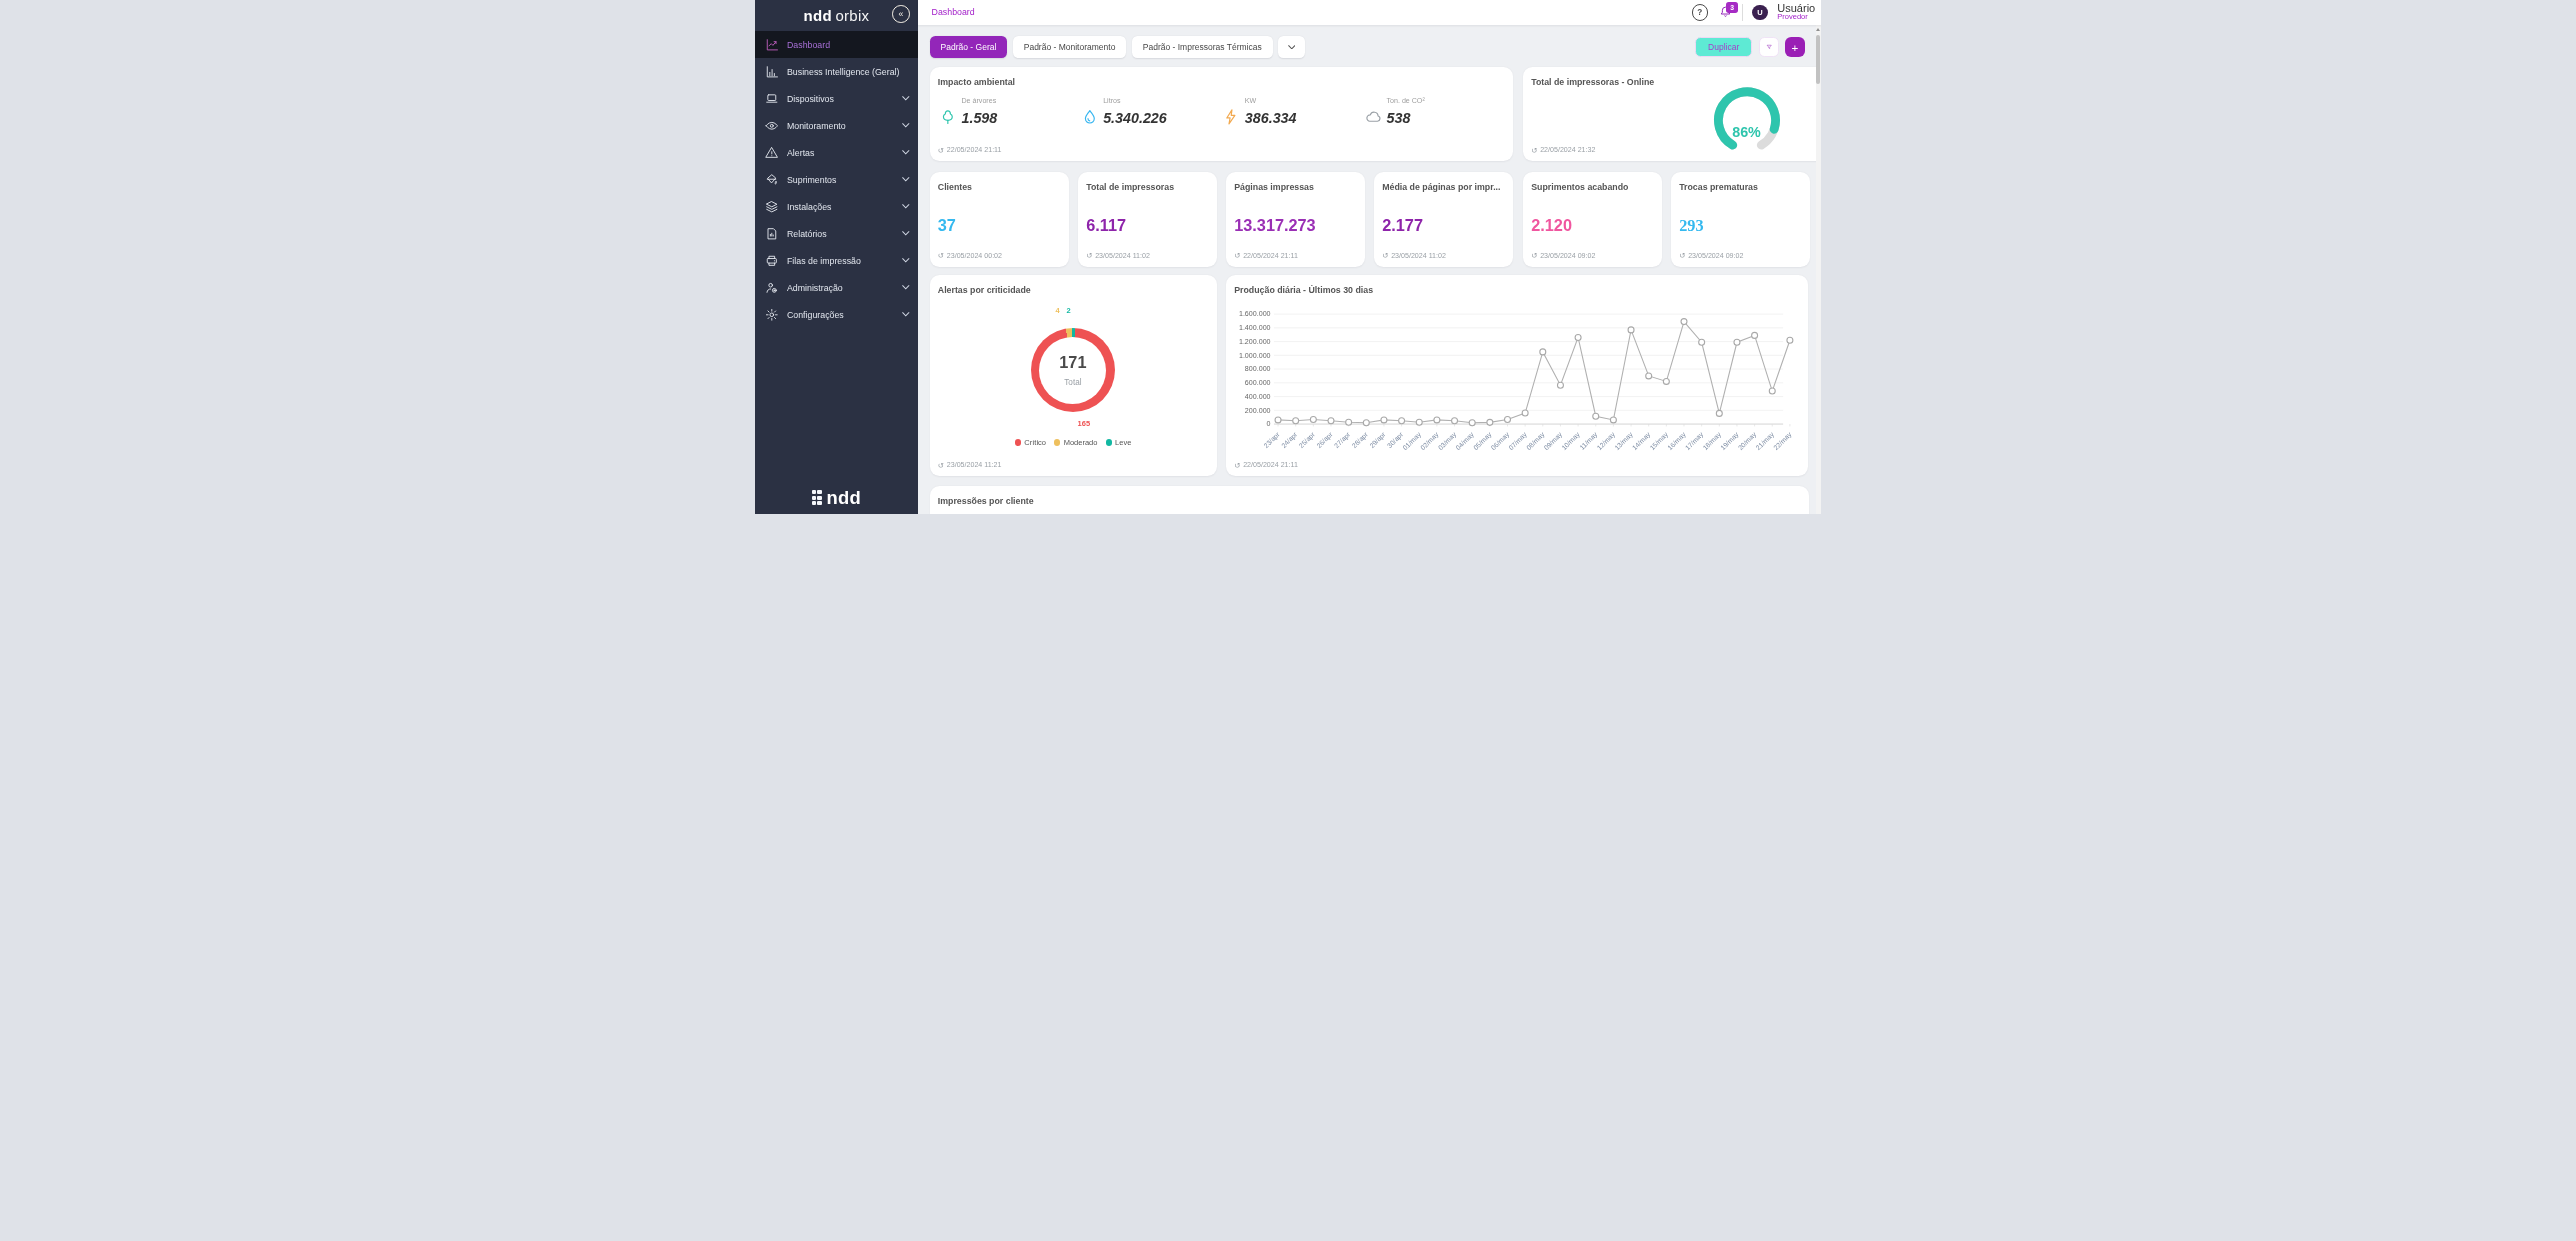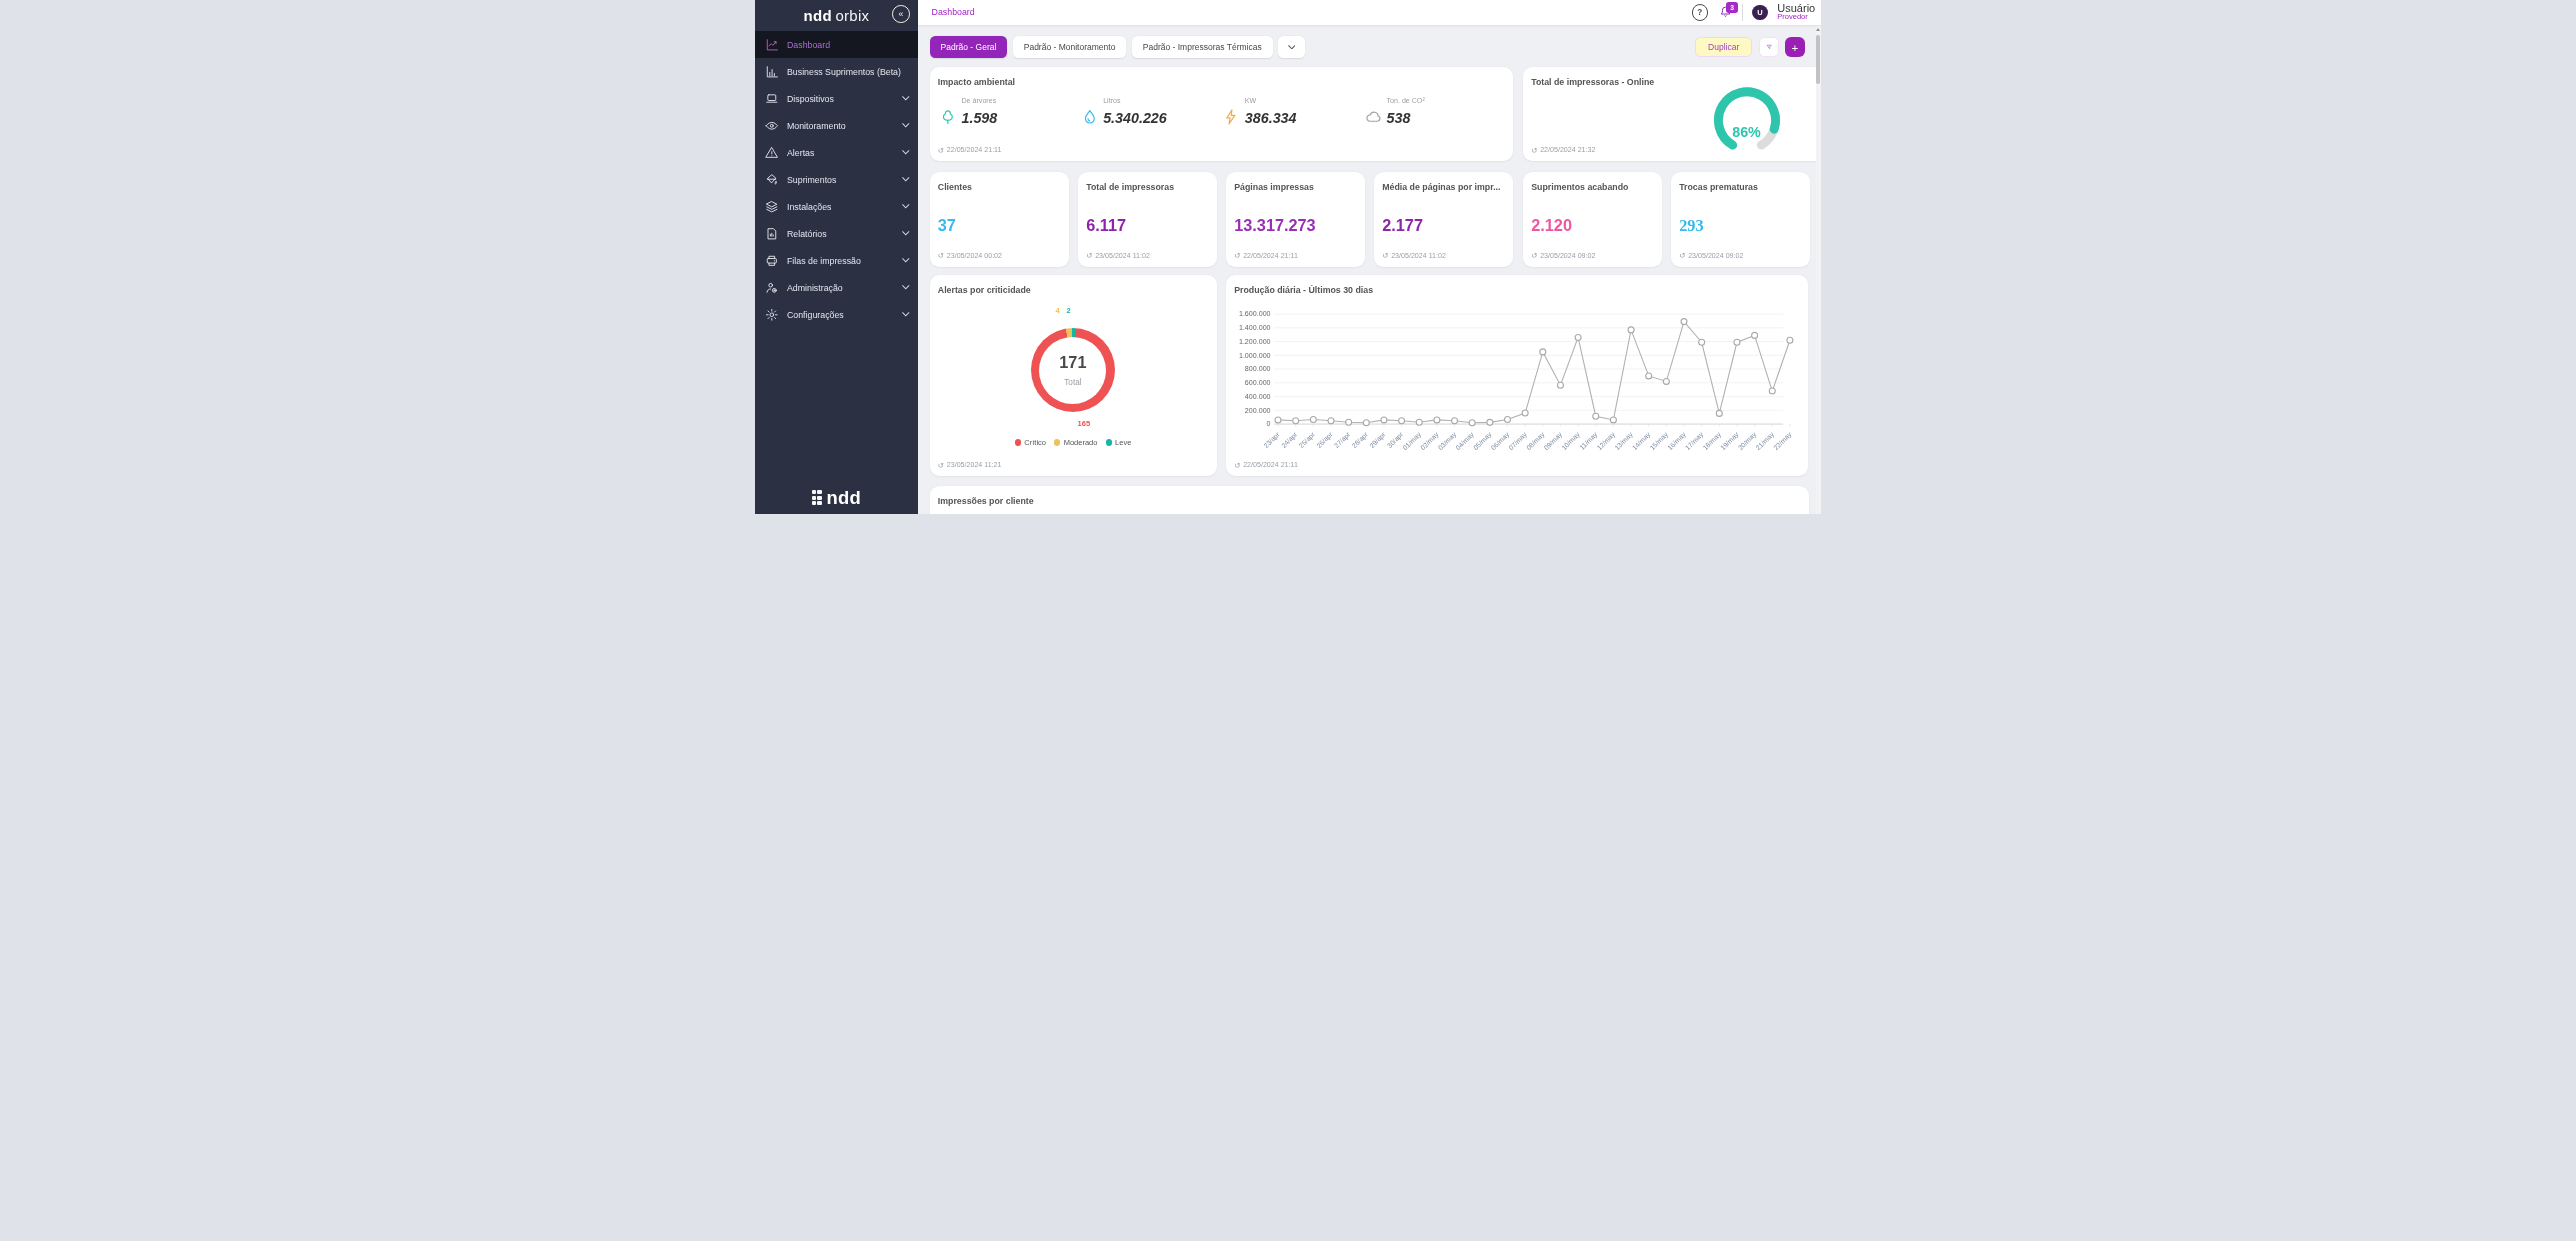--- a/index.html
+++ b/index.html
@@ -47,21 +47,21 @@
   
   .content{position:absolute;left:163px;top:25px;width:904px;height:489px;}
 
   
   .tabs-row{position:absolute;left:11.6px;top:11px;height:22px;display:flex;gap:5.4px;}
   .tab{height:22px;border-radius:5.4px;padding:0 11px;font-size:8.5px;display:flex;align-items:center;
     background:#fff;color:#474747;box-shadow:0 0.7px 1.4px rgba(20,20,40,.10);cursor:pointer;border:none;white-space:nowrap;}
   .tab.active{background:#9326b9;color:#fff;}
   .tab.more{padding:0 9.5px;color:#555;}
   .actions{position:absolute;right:17px;top:11px;height:22px;display:flex;gap:6.1px;align-items:center;}
-  .btn-dup{height:20.4px;padding:0 12.2px;background:#fef9c3;border:0.7px solid #ecd9f4;border-radius:5.4px;
+  .btn-dup{height:20.4px;padding:0 12.2px;background:#5eead4;border:0.7px solid #ecd9f4;border-radius:5.4px;
     color:#a53fc9;font-size:8.5px;cursor:pointer;}
   .btn-filter{width:20.4px;height:20.4px;background:#fff;border:0.7px solid #f0e3f6;border-radius:5.4px;
     display:flex;align-items:center;justify-content:center;color:#9326b9;cursor:pointer;}
   .btn-add{width:20px;height:20px;background:#9a1fb5;border:none;border-radius:6.1px;color:#fff;
     font-size:11.6px;font-weight:400;display:flex;align-items:center;justify-content:center;cursor:pointer;}
 
   
   .card{position:absolute;background:#fff;border-radius:9.5px;box-shadow:0 0.7px 2px rgba(20,20,40,.06);}
   .card-title{position:absolute;left:8.2px;top:9.5px;font-size:8.8px;font-weight:700;color:#555;white-space:nowrap;
     overflow:hidden;text-overflow:ellipsis;max-width:92%;}
@@ -132,21 +132,21 @@
   </div>
         <div class="side-item">
     <span class="s-ico">
             <svg width="13.6" height="13.6" viewBox="0 0 24 24" fill="none" stroke="currentColor" stroke-width="1.6" stroke-linecap="round" stroke-linejoin="round">
               <path d="M4 3v18h18"></path>
               <path d="M8.5 19v-6"></path>
               <path d="M12.5 19V8"></path>
               <path d="M16.5 19v-4"></path>
             </svg>
           </span>
-    <span class="s-label">Business Suprimentos (Beta)</span>
+    <span class="s-label">Business Intelligence (Geral)</span>
 
   </div>
         <div class="side-item">
     <span class="s-ico">
             <svg width="13.6" height="13.6" viewBox="0 0 24 24" fill="none" stroke="currentColor" stroke-width="1.6" stroke-linecap="round" stroke-linejoin="round">
               <rect x="5" y="5" width="14" height="10" rx="1.5"></rect>
               <path d="M3 18h18"></path>
             </svg>
           </span>
     <span class="s-label">Dispositivos</span>

